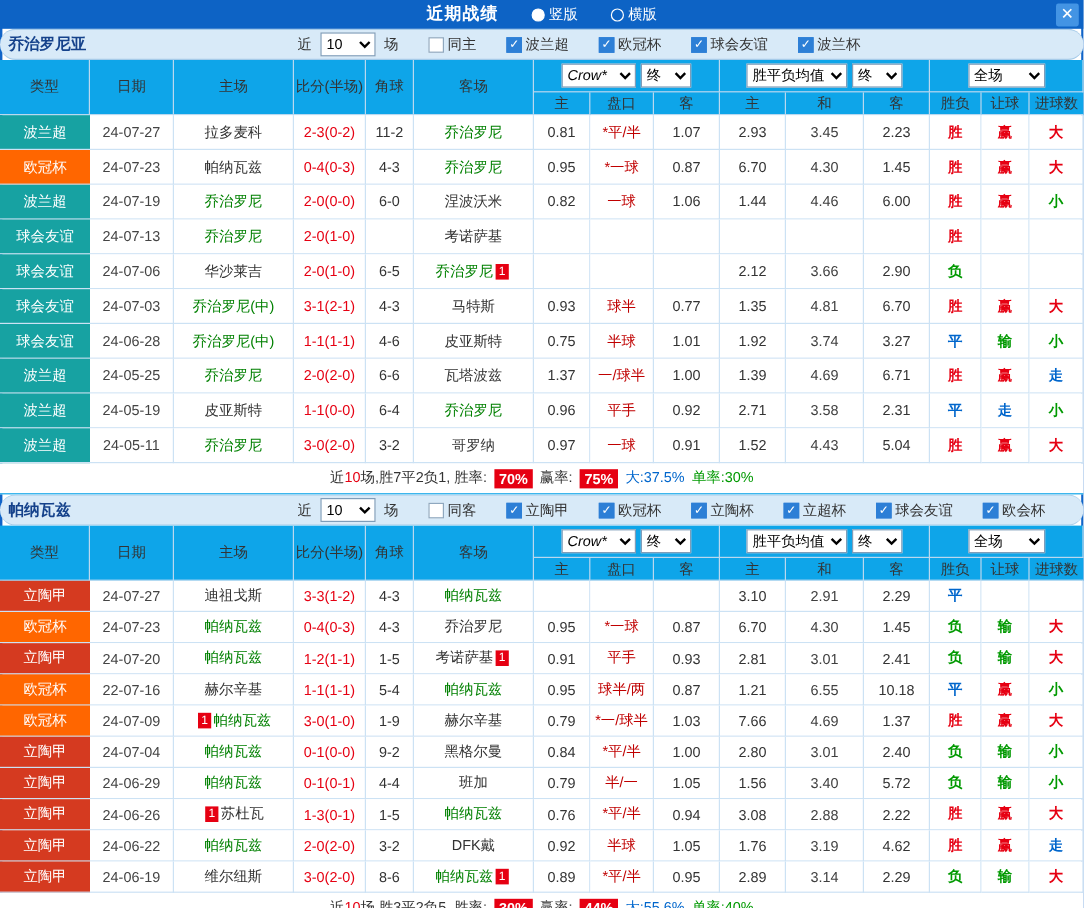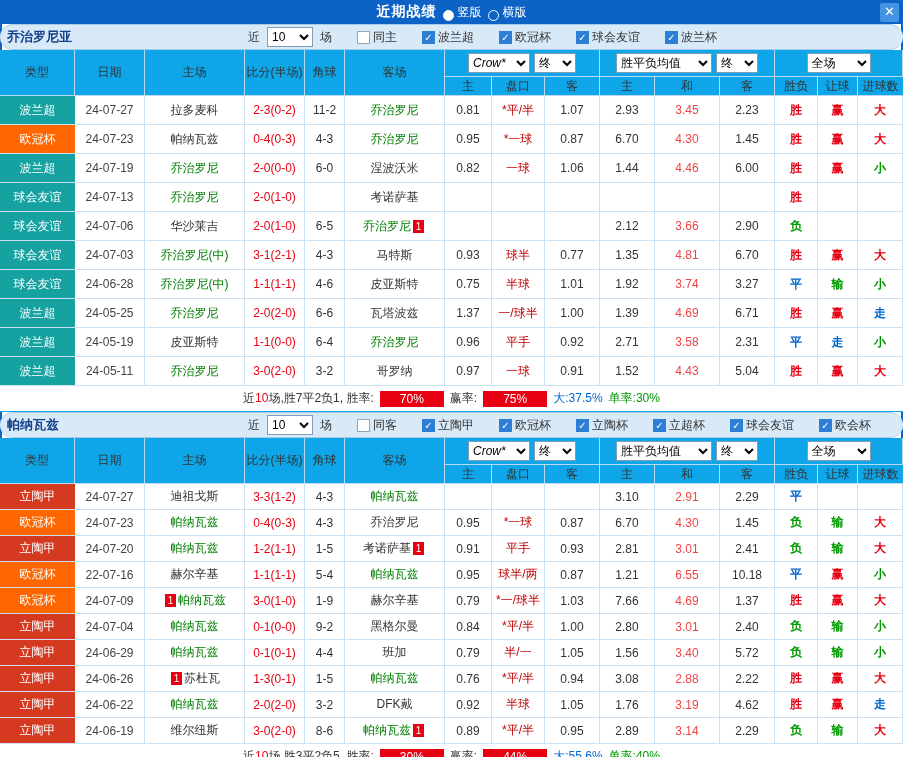--- a/index.html
+++ b/index.html
@@ -1,42 +1,42 @@
 <!DOCTYPE html>
 <html><head>
 <meta charset="utf-8">
 <style>
   * { margin:0; padding:0; box-sizing:border-box; }
   html,body { width:903px; height:757px; overflow:hidden; background:#fff; }
   body { font-family:"Liberation Sans","DejaVu Sans",sans-serif; font-size:12px; color:#333; }
   .app { width:903px; height:757px; position:relative; box-shadow: inset 2px 0 #1064C8, inset -2px 0 #1064C8; }
 
   
-  .titlebar { height:24px; background:#0D63C5; position:relative; display:flex; align-items:center; justify-content:center; gap:6px; color:#fff; }
+  .titlebar { height:24px; background:#0D63C5; position:relative; display:flex; align-items:center; justify-content:center; gap:27px; color:#fff; }
   .title { font-weight:bold; font-size:14px; letter-spacing:1px; }
-  .radio { display:flex; align-items:flex-end; gap:4px; cursor:pointer; font-size:12px; }
+  .radio { display:flex; align-items:center; gap:4px; cursor:pointer; font-size:12px; }
   .rdot { width:11px; height:11px; border-radius:50%; border:1px solid #fff; background:transparent; display:inline-block; }
   .rdot.checked { background:#fff; }
   .closebtn { position:absolute; right:4px; top:3px; width:19px; height:19px; background:#4394E4; color:#fff; text-align:center; line-height:18px; font-size:13px; font-weight:bold; cursor:pointer; border-radius:2px; }
 
   
   .sec { height:26px; background:#D8EAF8; border-top:1px solid #A6CBE9; border-bottom:1px solid #A6CBE9; display:flex; align-items:center;border-radius:13px; }
   .team { width:248px; padding-left:7px; font-weight:bold; color:#15428B; font-size:13px; }
   .filters { display:flex; align-items:center; gap:7px; }
   .chk { display:flex; align-items:center; gap:3px; cursor:pointer;margin-left:18px; }
   .box { width:13px; height:13px; border:1px solid #8FA8BF; background:#fff; display:inline-block; font-size:10px; line-height:12px; text-align:center; color:#fff; }
   .box.checked { background:#2D7FD6; border-color:#2D7FD6; }
   .league-filters { display:flex; align-items:center; gap:7px; }
 
   
   .sel { height:20px; font-size:12px; border:1px solid #7F9DB9; background:#fff; font-family:inherit; }
   .sel-count { width:46px; }
   .sel-crow { width:62px;font-style:italic; }
   .sel-end { width:42px; }
-  .sel-avg { width:96px; }
+  .sel-avg { width:84px; }
   .sel-full { width:64px; }
 
   
   .grid { display:grid; grid-template-columns:75px 70px 100px 60px 40px 100px 47px 53px 55px 55px 65px 55px 43px 40px 45px; }
   .thead { background:#0ea5e9; grid-template-rows:27px 19px; }
   .th { border-right:1px solid #BAD8EF; border-bottom:1px solid #BAD8EF; display:flex; align-items:center; justify-content:center; overflow:hidden; white-space:nowrap; gap:4px; }
   .th.span2 { grid-row:1 / span 2; }
   .g3 { grid-column:span 3; }
   .th:nth-last-child(1) { border-right:none; }
 
@@ -44,33 +44,33 @@
   .t1 .tr { height:29px; }
   .t2 .tr { height:26px; }
   .td { border-right:1px solid #CCE2F4; border-bottom:1px solid #CCE2F4; display:flex; align-items:center; justify-content:center; overflow:hidden; white-space:nowrap; background:#fff; }
   .td.league { color:#fff; border-right:none; }
   .lg-teal { background:#17A2A2; }
   .lg-orange { background:#FF6600; }
   .lg-red { background:#D53A20; }
   .td.date { color:#444; }
   .td.score { color:#E60012; }
   .td.pan { color:#C00000; }
-  .td.dcol { color:#ef4444; }
+  .td.dcol { color:#404040; }
   .team-cell { cursor:pointer; }
   .team-cell.green { color:#008000; }
   .cr { color:#E60012; }
   .cg { color:#009900; }
   .cb { color:#0066CC; }
   .bold { font-weight:bold; }
   .card { background:#E60012; color:#fff; font-size:10px; width:11px; height:13px; line-height:13px; text-align:center; display:inline-block; margin:0 2px; font-weight:normal; }
 
   
   .tfoot { height:26px; display:flex; align-items:center; justify-content:center; gap:6px; border-bottom:1px solid #0ea5e9; font-size:12px; background:#fff; }
   .rednum { color:#E60012; }
-  .pctbadge { background:#E60012; color:#fff; padding:1px 20px; font-weight:normal; }
+  .pctbadge { background:#E60012; color:#fff; padding:1px 4px; font-weight:bold; }
   .big { color:#0066CC; }
   .single { color:#009900; }
 </style>
 </head>
 <body>
 
 <div class="app">
 
   <div class="titlebar">
     <span class="title">近期战绩</span>

